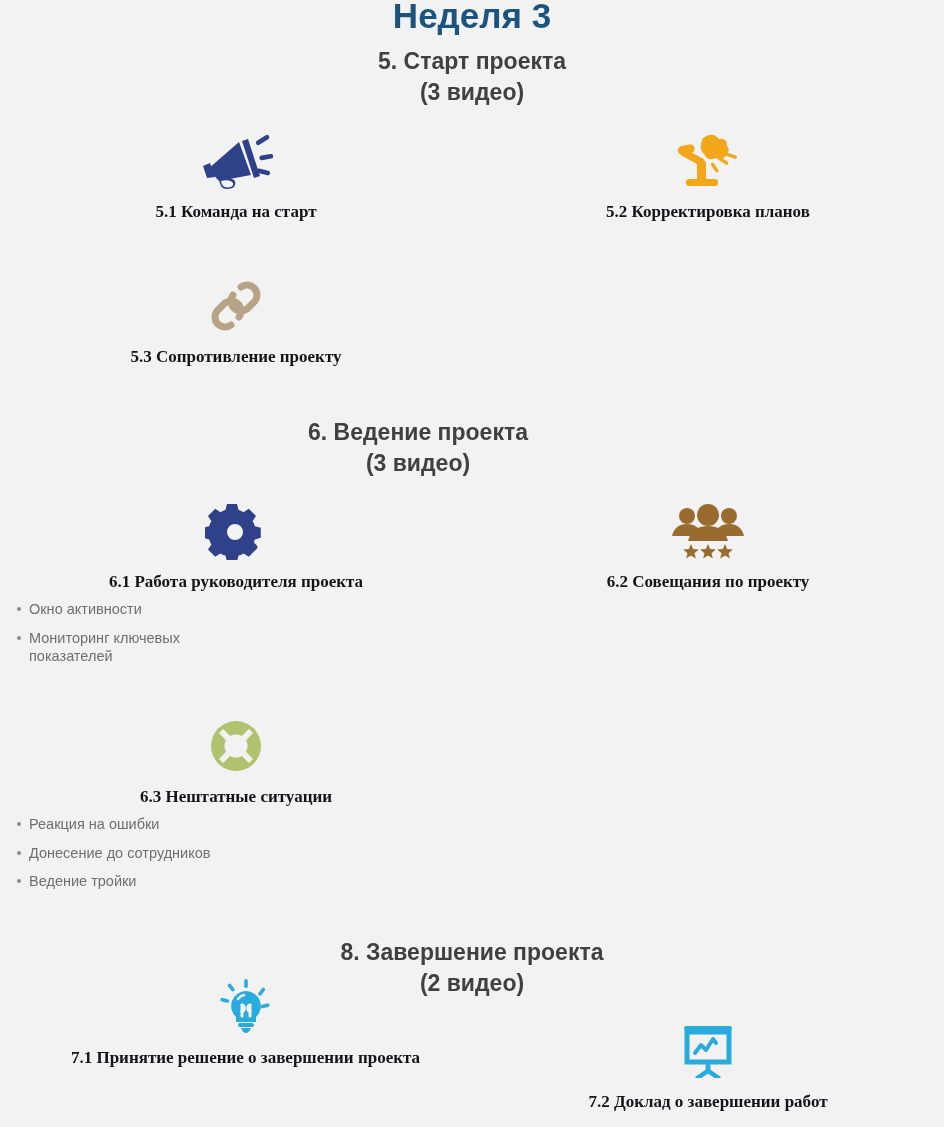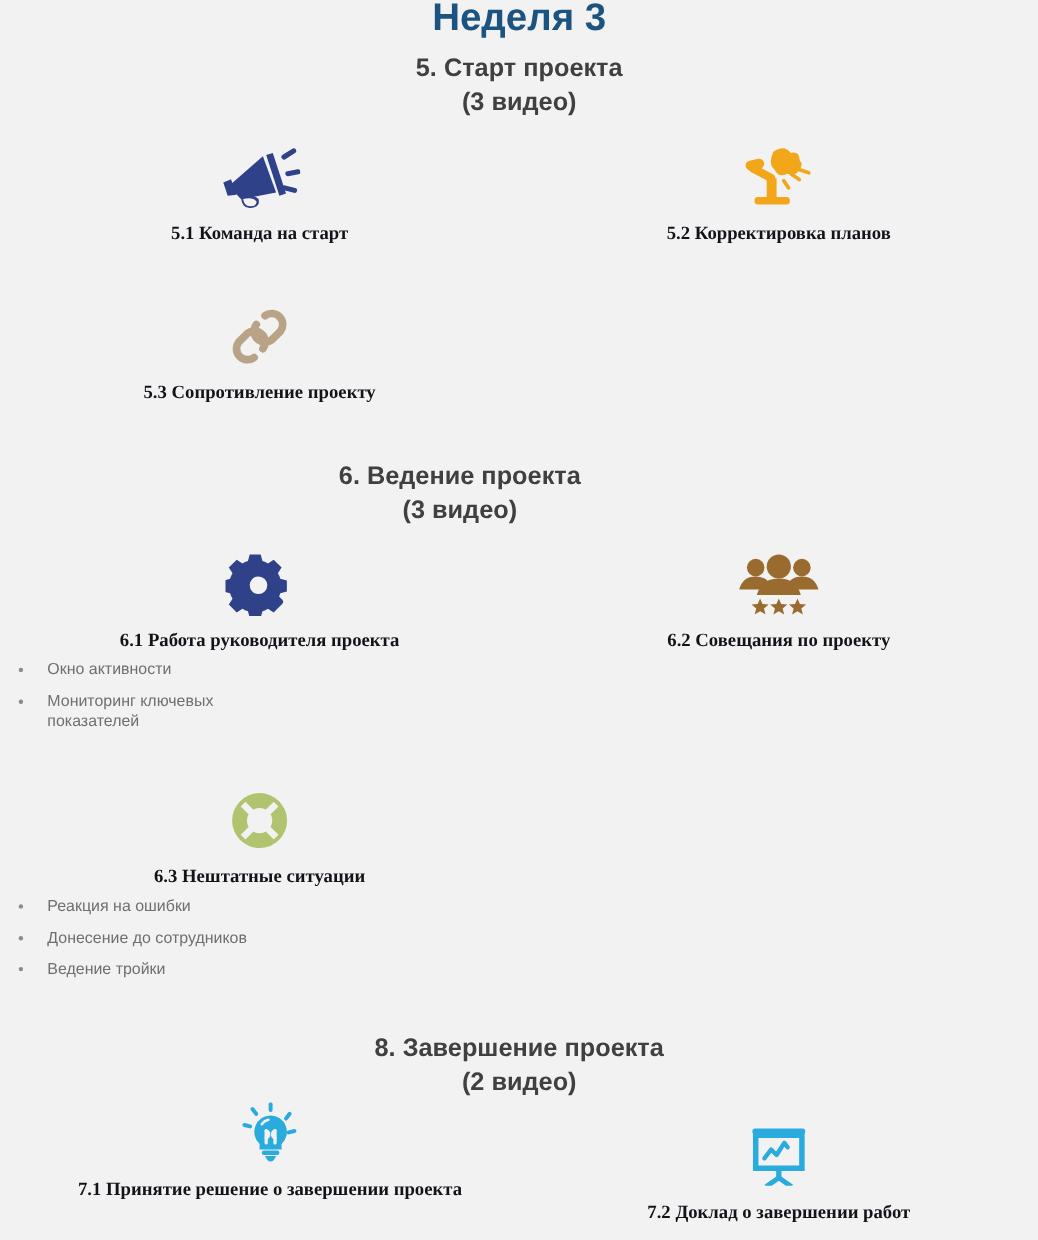--- a/index.html
+++ b/index.html
@@ -78,21 +78,21 @@
     list-style: none;
     margin: 0;
     padding: 0;
     text-align: left;
   }
   ul.bullets li {
     position: relative;
     color: #6f6f6f;
     font-size: 14.5px;
     line-height: 1.28;
-    padding-left: 43px;
+    padding-left: 29px;
     margin-bottom: 10px;
     max-width: 200px;
   }
   ul.bullets li::before {
     content: "";
     position: absolute;
     left: 17px;
     top: 7px;
     width: 4px;
     height: 4px;
@@ -232,21 +232,21 @@
         <li>Ведение тройки</li>
       </ul>
     </div>
   </div>
 
   <div class="section-heading" style="position:absolute; left:0; top:937px; width:944px;">
     <span>8. Завершение проекта</span>
     <span class="line2">(2 видео)</span>
   </div>
 
-  <div class="cell left" style="top:999px;padding-left:19px;">
+  <div class="cell left" style="top:976px;padding-left:19px;">
     <div class="icon-wrap">
       <svg width="56" height="56" viewBox="0 0 56 56">
         <g fill="#2aabdd">
           <path d="M28 12 a15 15 0 0 1 10 26 l0 5 h-20 l0 -5 a15 15 0 0 1 10 -26 Z"></path>
           <rect x="20" y="44" width="16" height="4" rx="2"></rect>
           <path d="M23 49 h10 q-2 5 -5 5 q-3 0 -5 -5 Z"></path>
           <rect x="26.2" y="0" width="3.6" height="9" rx="1.8"></rect>
           <rect x="9" y="6" width="3.6" height="9" rx="1.8" transform="rotate(-38 9 6)"></rect>
           <rect x="45" y="8" width="3.6" height="9" rx="1.8" transform="rotate(38 45 8)"></rect>
           <rect x="2" y="22" width="3.6" height="9" rx="1.8" transform="rotate(-76 2 22)"></rect>

